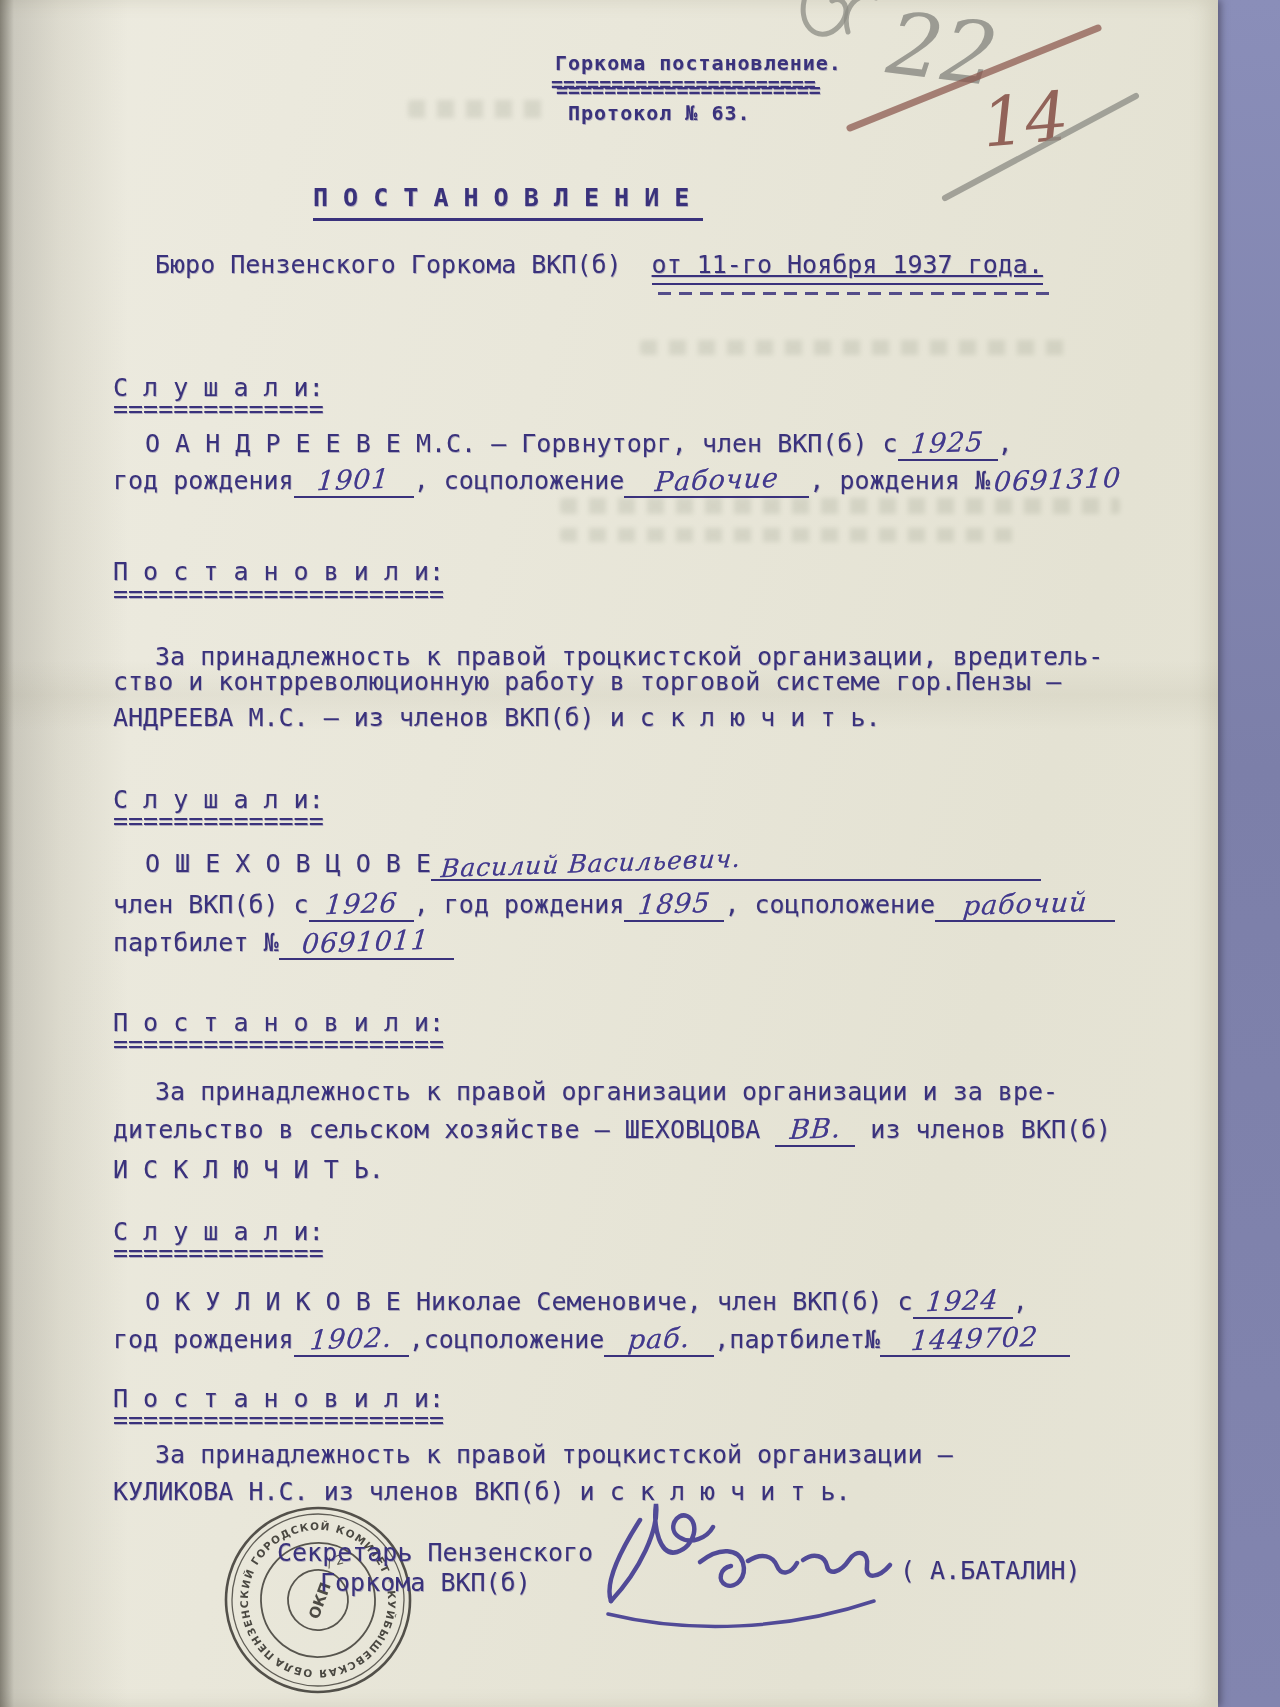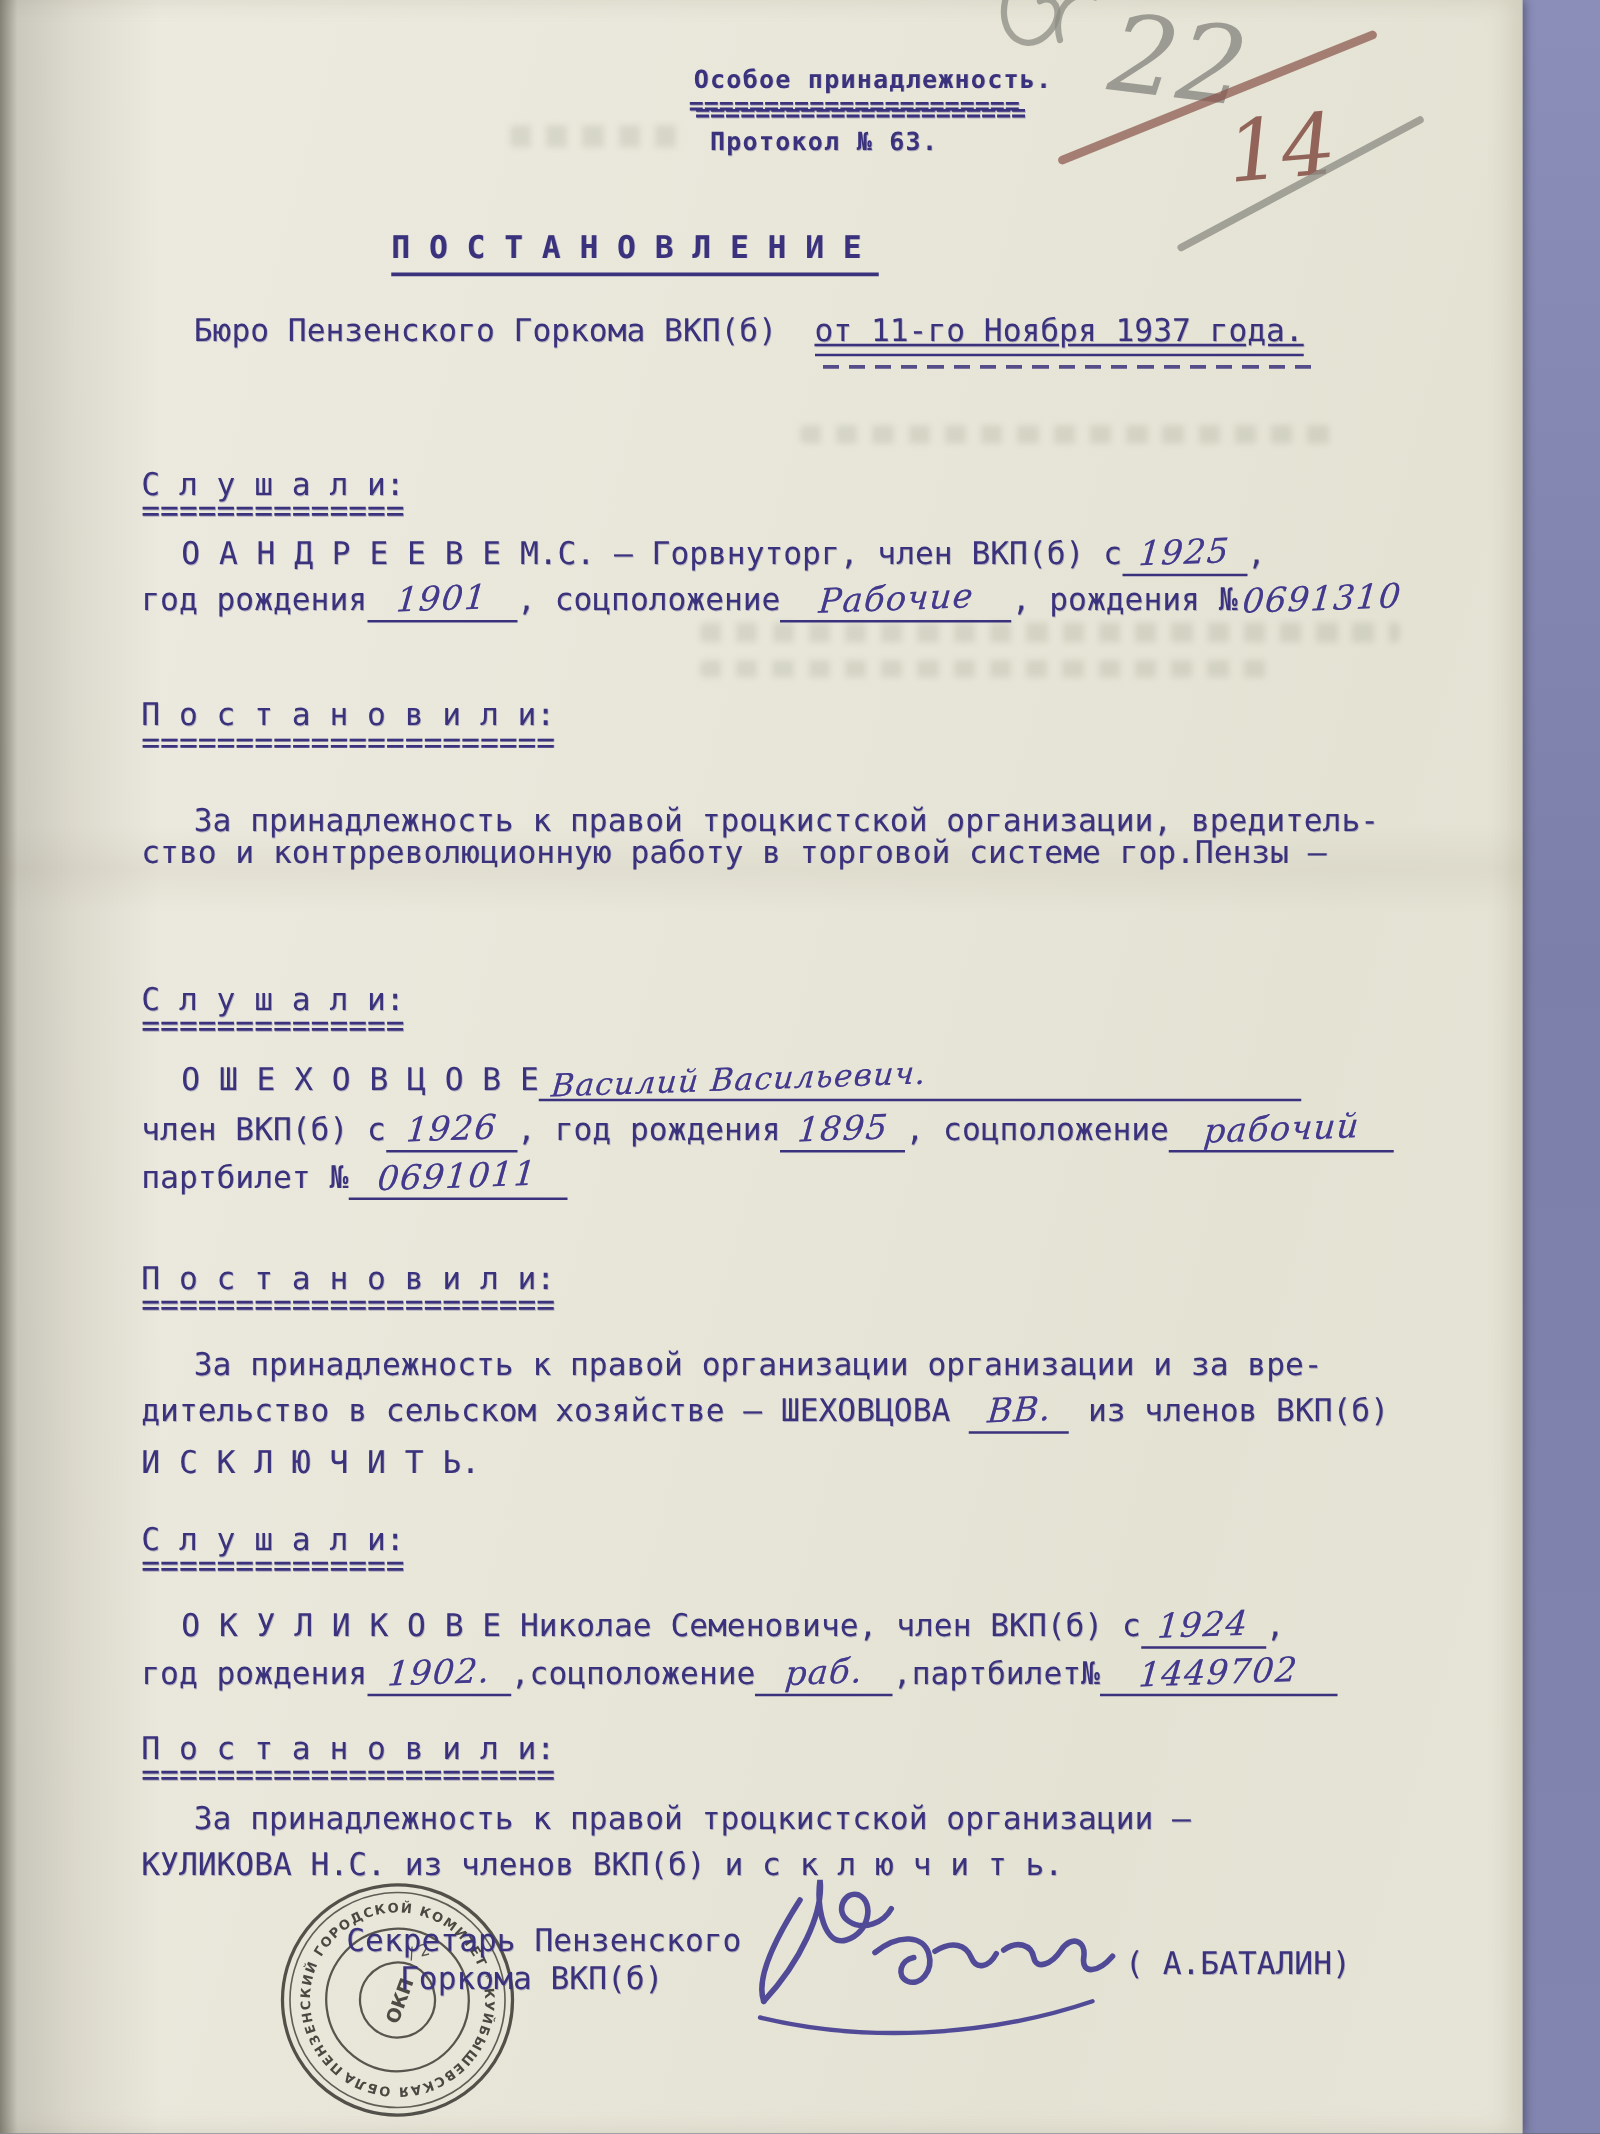--- a/index.html
+++ b/index.html
@@ -56,21 +56,21 @@
         <circle cx="318" cy="1600" r="30" stroke-width="1.8" opacity="0.85"></circle>
         <path id="ringPath" d="M248,1600 a70,70 0 1,1 140,0 a70,70 0 1,1 -140,0" stroke="none"></path>
         <text font-size="10.5" letter-spacing="1.2" fill="#3d3b35" stroke="none" opacity="0.92" style="font-family:'DejaVu Sans','Liberation Sans',sans-serif;font-weight:bold;">
           <textPath href="#ringPath">ПЕНЗЕНСКИЙ ГОРОДСКОЙ КОМИТЕТ * КУЙБЫШЕВСКАЯ ОБЛАСТЬ *</textPath>
         </text>
         <text x="318" y="1607" font-size="15" text-anchor="middle" fill="#3d3b35" stroke="none" opacity="0.9" transform="rotate(-18 318 1600)" style="font-family:'DejaVu Sans','Liberation Sans',sans-serif;font-weight:bold;">ОКП</text>
         <text x="350" y="1588" font-size="13" fill="#3d3b35" stroke="none" opacity="0.85" transform="rotate(38 350 1588)" style="font-family:'DejaVu Sans','Liberation Sans',sans-serif;">/ 2</text>
       </g>
     </svg>
 
-    <div class="line sz20" style="left:555px;top:52px;">Особое принадлежность.</div>
+    <div class="line sz20" style="left:555px;top:52px;">Горкома постановление.</div>
     <div class="line sz20 eq" style="left:551px;top:76px;">======================</div>
     <div class="line sz20 eq" style="left:556px;top:82px;">======================</div>
     <div class="line sz20" style="left:568px;top:102px;">Протокол № 63.</div>
 
     <div class="line bold" style="left:313px;top:183px;"><span class="titleline">П О С Т А Н О В Л Е Н И Е</span></div>
 
     <div class="line" style="left:155px;top:250px;">
       <span>Бюро Пензенского Горкома ВКП(б)</span><span class="spacer"></span><span class="dateline">от 11-го Ноября 1937 года.</span>
     </div>
     <div class="dashrow" style="left:658px;top:292px;width:396px;"></div>
@@ -83,20 +83,21 @@
     </div>
     <div class="line" style="left:113px;top:464px;">
       <span>год рождения</span><span class="b" style="min-width:120px;"><span class="hw">1901</span></span><span>, соцположение</span><span class="b" style="min-width:185px;"><span class="hw">Рабочие</span></span><span>, рождения №</span><span class="b" style="min-width:135px;border-bottom:none;"><span class="hw">0691310</span></span>
     </div>
 
     <div class="line" style="left:113px;top:557px;">П о с т а н о в и л и:</div>
     <div class="line eq" style="left:113px;top:584px;">======================</div>
 
     <div class="line" style="left:155px;top:630px;margin-top:12px;">За принадлежность к правой троцкистской организации, вредитель-</div>
     <div class="line" style="left:113px;top:667px;">ство и контрреволюционную работу в торговой системе гор.Пензы –</div>
+    <div class="line" style="left:113px;top:703px;">АНДРЕЕВА М.С. – из членов ВКП(б) и с к л ю ч и т ь.</div>
 
     <div class="line" style="left:113px;top:785px;">С л у ш а л и:</div>
     <div class="line eq" style="left:113px;top:811px;">==============</div>
 
     <div class="line" style="left:145px;top:849px;">
       <span>О  Ш Е Х О В Ц О В Е</span><span class="b hwname" style="min-width:600px;text-align:left;padding-left:10px;"><span class="hw hwname">Василий Васильевич.</span></span>
     </div>
     <div class="line" style="left:113px;top:888px;">
       <span>член ВКП(б) с</span><span class="b" style="min-width:105px;"><span class="hw">1926</span></span><span>, год рождения</span><span class="b" style="min-width:100px;"><span class="hw">1895</span></span><span>, соцположение</span><span class="b" style="min-width:180px;"><span class="hw">рабочий</span></span>
     </div>

